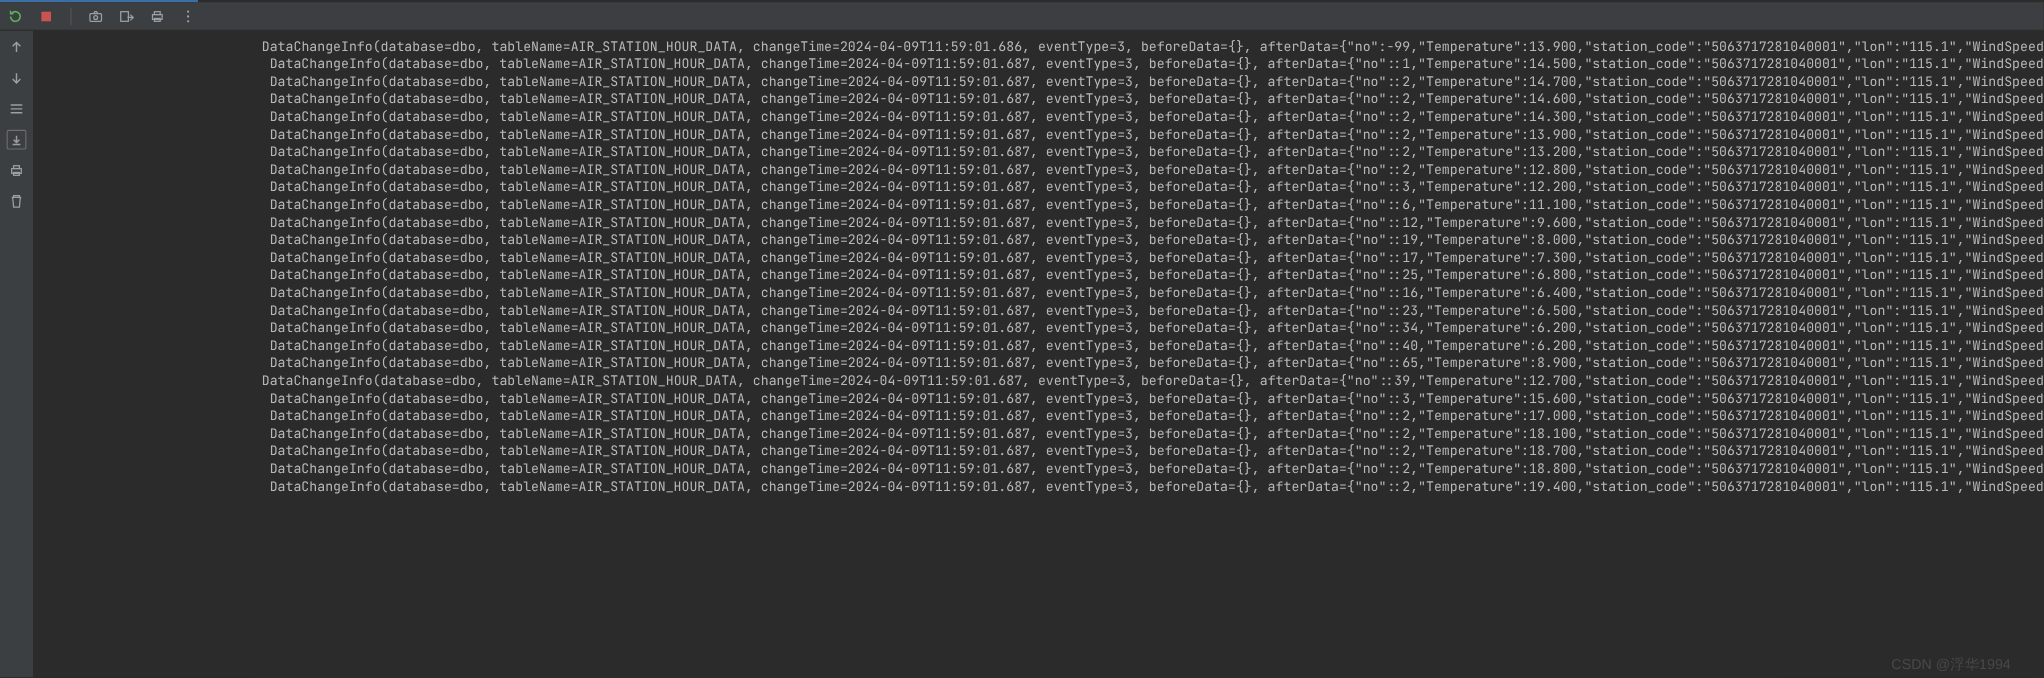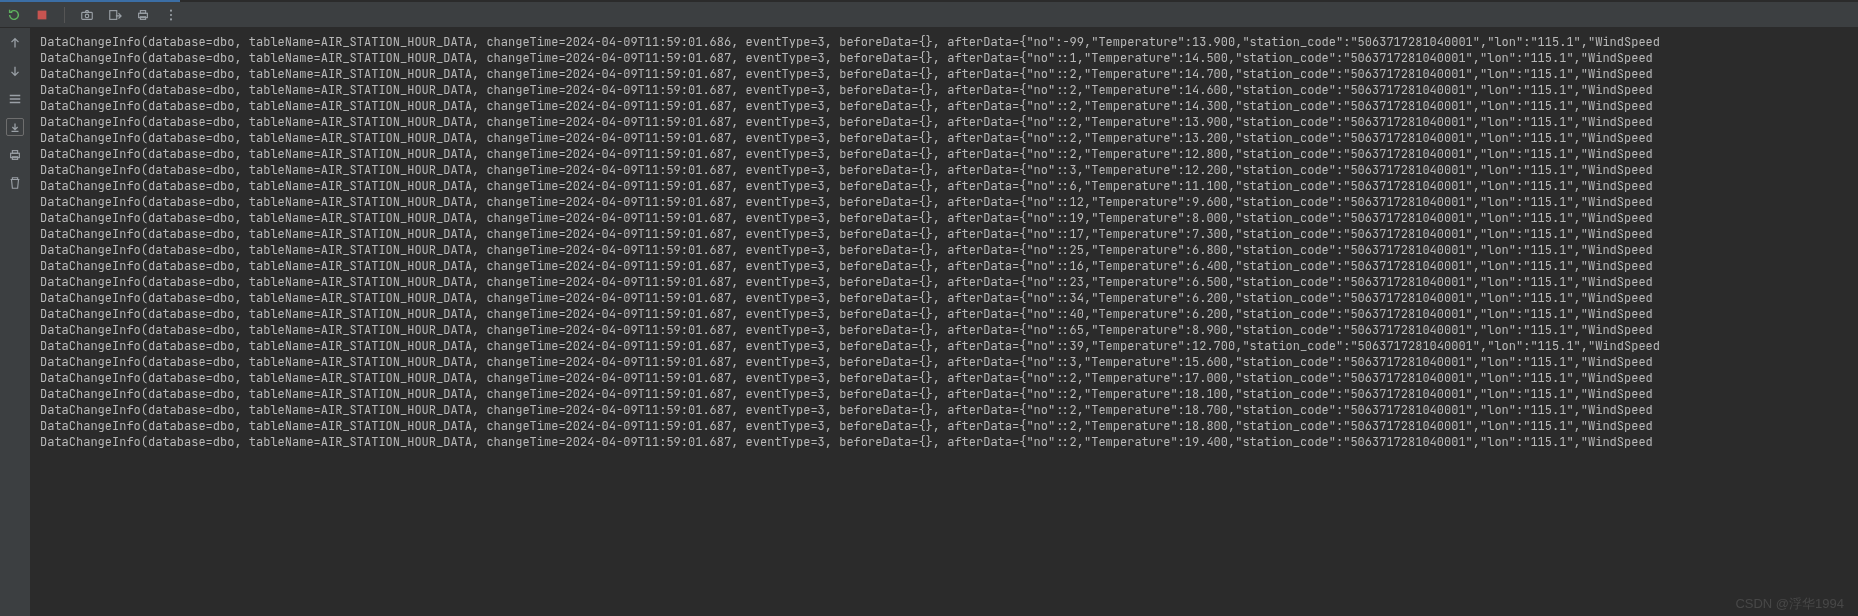--- a/index.html
+++ b/index.html
@@ -81,24 +81,25 @@
     overflow: hidden;
     padding: 6px 0 0 10px;
     line-height: 16px;
     white-space: nowrap;
     position: relative;
   }
   .log-line {
     color: #b8b8b8;
     font-size: 12px;
     letter-spacing: 0;
+    text-align: right;
   }
   .watermark {
     position: absolute;
-    right: 14px;
+    right: 30px;
     bottom: 4px;
     color: rgba(200,200,200,0.18);
     font-size: 13px;
     font-family: sans-serif;
     pointer-events: none;
   }
 </style>
 </head>
 <body>
 

